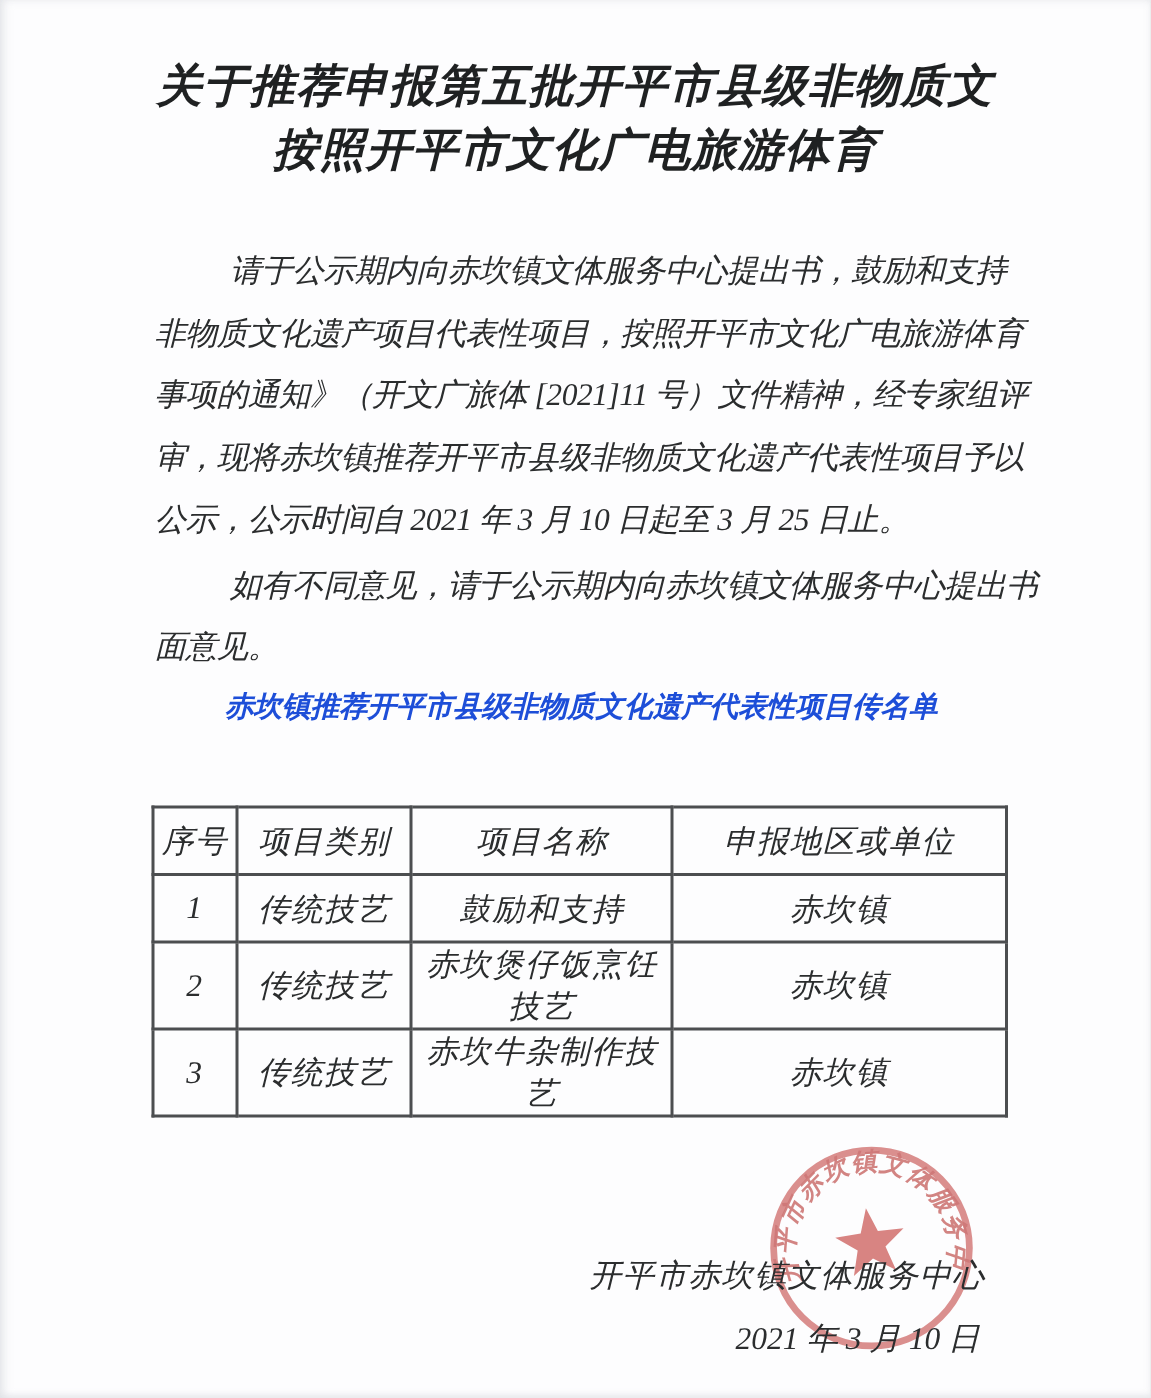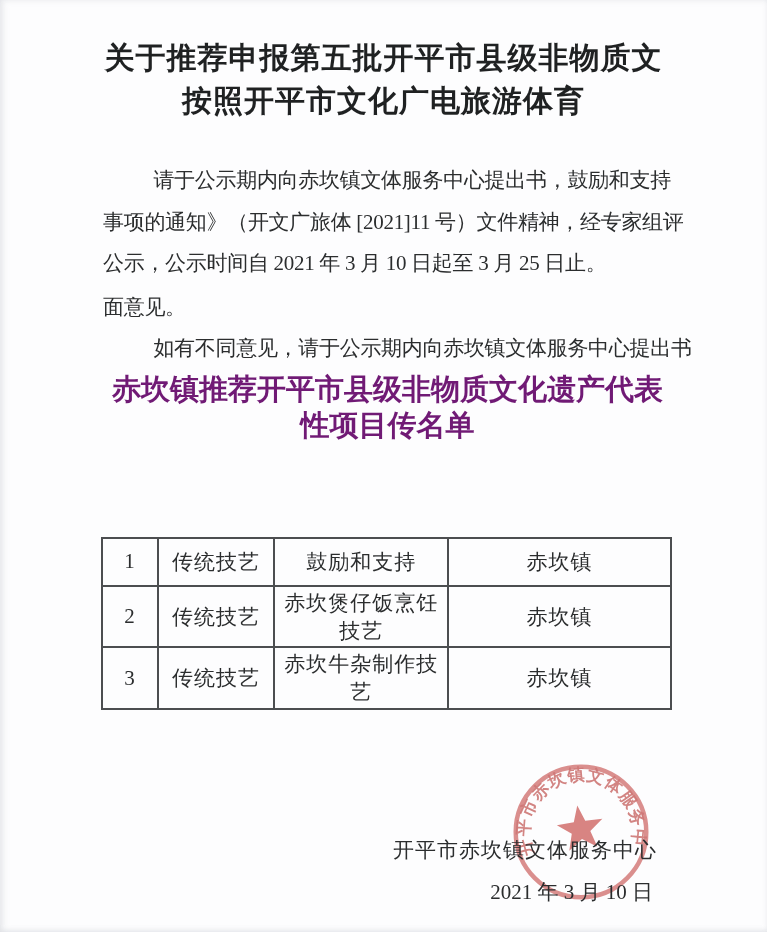--- a/index.html
+++ b/index.html
@@ -5,20 +5,21 @@
   html,body{margin:0;padding:0;background:#e8e8e8;}
   .page{
     position:relative;
     width:767px;height:932px;
     margin:0 auto;
     background:#fdfdfe;
     font-family:"Liberation Serif","DejaVu Serif",serif;
     color:#2b2d2e;
     overflow:hidden;
     box-shadow:inset 3px 0 6px rgba(180,185,190,.25), inset 0 -2px 4px rgba(200,205,210,.25);
+    font-style:italic;
   }
   .title{
     padding-top:36px;
     text-align:center;
     font-weight:bold;
     font-size:30px;
     line-height:43px;
     color:#1f2122;
     letter-spacing:1px;
   }
@@ -31,23 +32,23 @@
     line-height:41.5px;
     height:41.5px;
     white-space:nowrap;
   }
   .indent{ text-indent:2.4em; }
   .para2{ margin-top:2px; }
   .table-caption{
     margin:1px 95px 0 103px;
     text-align:center;
     font-weight:bold;
-    font-size:29px;
+    font-size:19px;
     line-height:36px;
-    color:#701a75;
+    color:#1d4ed8;
   }
   table.projects{
     position:absolute;
     left:101px; top:537px;
     width:571px; height:173px;
     border-collapse:collapse;
     table-layout:fixed;
     font-size:21px;
   }
   table.projects td{
@@ -96,39 +97,47 @@
 <div class="page">
 
   <div class="title">
     <div>关于推荐申报第五批开平市县级非物质文</div>
     <div>按照开平市文化广电旅游体育</div>
   </div>
 
   <div class="body-block">
     <div>
       <div class="body-line indent">请于公示期内向赤坎镇文体服务中心提出书，鼓励和支持</div>
+      <div class="body-line">非物质文化遗产项目代表性项目，按照开平市文化广电旅游体育</div>
       <div class="body-line">事项的通知》（开文广旅体 [2021]11 号）文件精神，经专家组评</div>
+      <div class="body-line">审，现将赤坎镇推荐开平市县级非物质文化遗产代表性项目予以</div>
       <div class="body-line">公示，公示时间自 2021 年 3 月 10 日起至 3 月 25 日止。</div>
     </div>
     <div class="para2">
+      <div class="body-line indent">如有不同意见，请于公示期内向赤坎镇文体服务中心提出书</div>
       <div class="body-line">面意见。</div>
-      <div class="body-line indent">如有不同意见，请于公示期内向赤坎镇文体服务中心提出书</div>
     </div>
   </div>
 
   <div class="table-caption">赤坎镇推荐开平市县级非物质文化遗产代表性项目传名单</div>
 
   <table class="projects">
     <colgroup>
         <col class="c1">
         <col class="c2">
         <col class="c3">
         <col class="c4">
       </colgroup>
     <tbody>
+      <tr>
+        <td>序号</td>
+        <td>项目类别</td>
+        <td>项目名称</td>
+        <td>申报地区或单位</td>
+      </tr>
       <tr>
         <td>1</td>
         <td>传统技艺</td>
         <td>鼓励和支持</td>
         <td>赤坎镇</td>
       </tr>
       <tr>
         <td>2</td>
         <td>传统技艺</td>
         <td>赤坎煲仔饭烹饪技艺</td>

